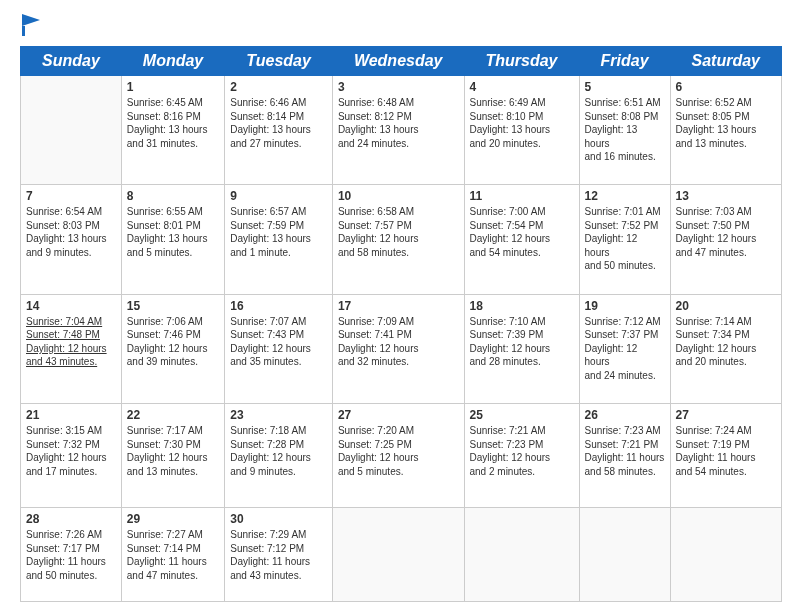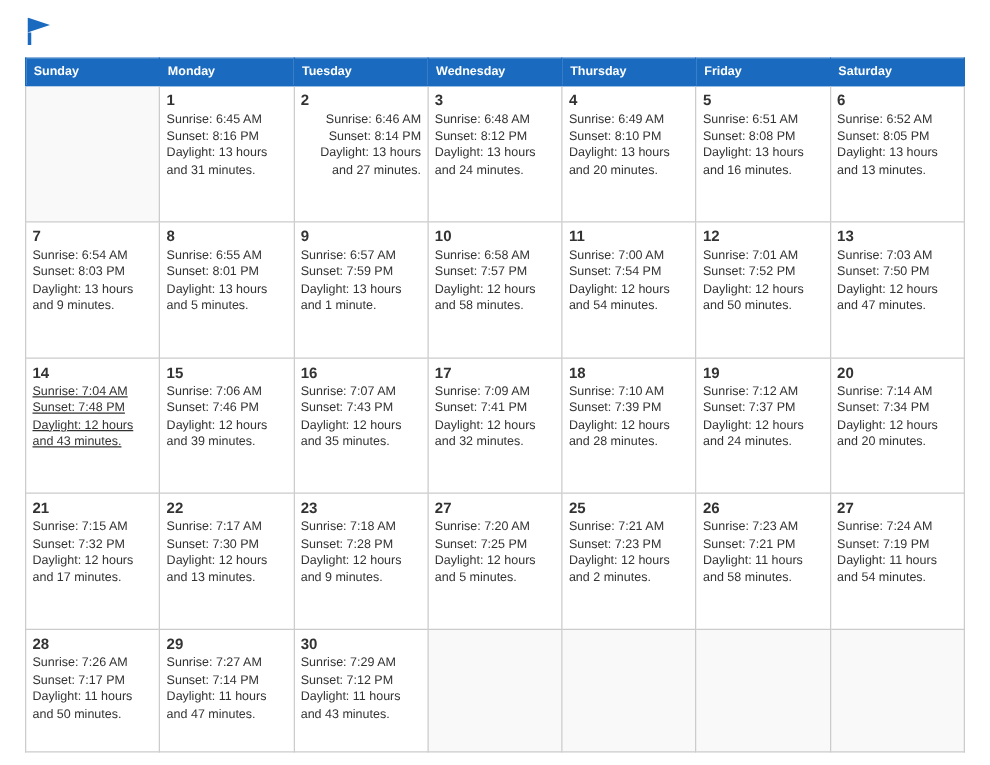--- a/index.html
+++ b/index.html
@@ -55,25 +55,26 @@
       margin-top: 2px;
     }
     .calendar {
       border-collapse: collapse;
       width: 100%;
       flex: 1;
     }
     .calendar th {
       background: #1a6bbf;
       color: #fff;
-      font-size: 10px;
+      font-size: 16px;
       font-weight: bold;
-      padding: 5px 6px;
+      padding: 5px 21px;
       text-align: left;
       border: 1px solid #1a6bbf;
+      font-style: italic;
     }
     .calendar td {
       border: 1px solid #ccc;
       vertical-align: top;
       padding: 4px 5px;
       font-size: 9.5px;
       color: #333;
       width: calc(100% / 7);
       height: 88px;
     }
@@ -137,21 +138,21 @@
           <td class="empty-cell"></td>
           <td>
             <span class="day-num">1</span>
             <div class="cell-info" style="white-space: pre-line;">Sunrise: 6:45 AM
 Sunset: 8:16 PM
 Daylight: 13 hours
 and 31 minutes.</div>
           </td>
           <td>
             <span class="day-num">2</span>
-            <div class="cell-info" style="white-space: pre-line; text-align: right;">Sunrise: 6:46 AM
+            <div class="cell-info" style="white-space: pre-line;">Sunrise: 6:46 AM
 Sunset: 8:14 PM
 Daylight: 13 hours
 and 27 minutes.</div>
           </td>
           <td>
             <span class="day-num">3</span>
             <div class="cell-info" style="white-space: pre-line;">Sunrise: 6:48 AM
 Sunset: 8:12 PM
 Daylight: 13 hours
 and 24 minutes.</div>
@@ -276,21 +277,21 @@
             <span class="day-num">20</span>
             <div class="cell-info" style="white-space: pre-line;">Sunrise: 7:14 AM
 Sunset: 7:34 PM
 Daylight: 12 hours
 and 20 minutes.</div>
           </td>
         </tr>
         <tr>
           <td>
             <span class="day-num">21</span>
-            <div class="cell-info" style="white-space: pre-line;">Sunrise: 7:15 AM
+            <div class="cell-info" style="white-space: pre-line;">Sunrise: 3:15 AM
 Sunset: 7:32 PM
 Daylight: 12 hours
 and 17 minutes.</div>
           </td>
           <td>
             <span class="day-num">22</span>
             <div class="cell-info" style="white-space: pre-line;">Sunrise: 7:17 AM
 Sunset: 7:30 PM
 Daylight: 12 hours
 and 13 minutes.</div>

